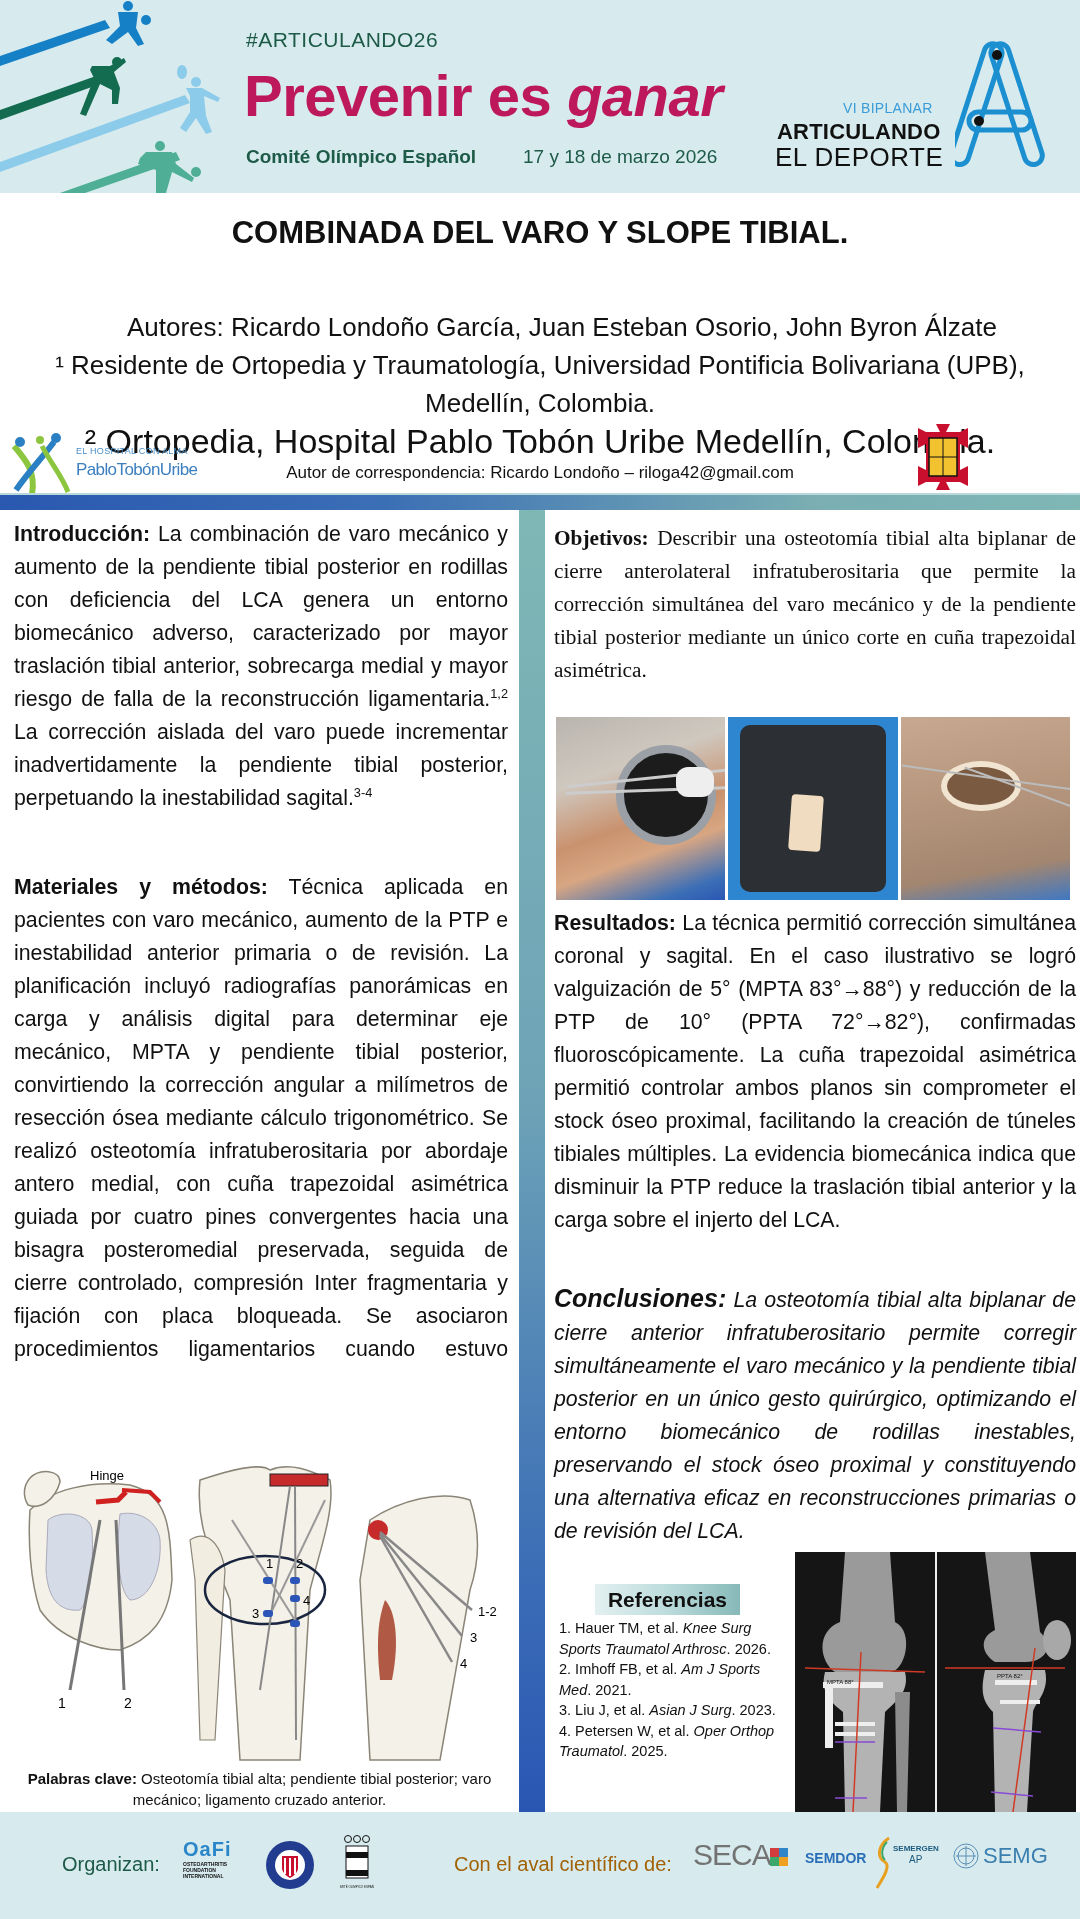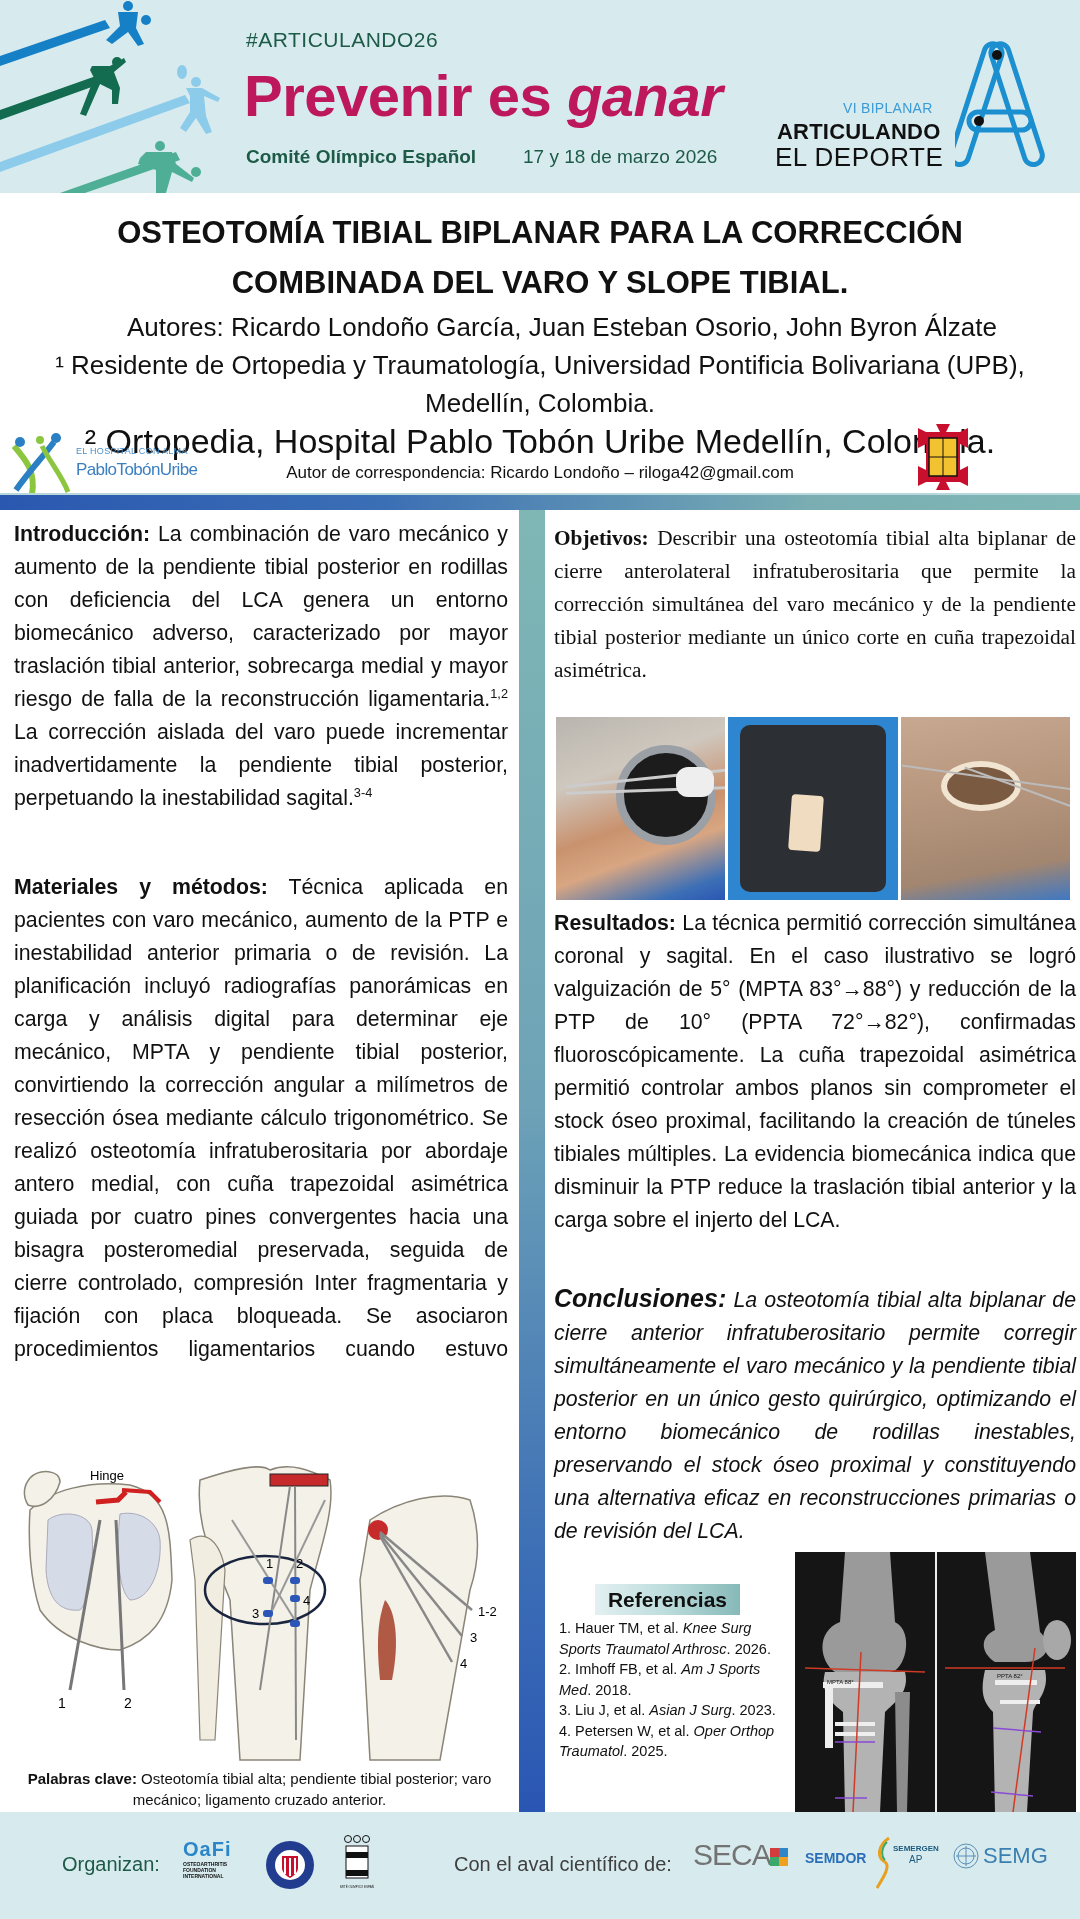--- a/index.html
+++ b/index.html
@@ -66,21 +66,21 @@
 
   .refs-title { position: absolute; left: 595px; top: 1584px; width: 145px; height: 31px; background: linear-gradient(90deg, #e3f0f1 0%, #bcdcdc 50%, #86b9b8 100%); text-align: center; font-weight: bold; font-size: 21px; line-height: 31px; }
   .refs { position: absolute; left: 559px; top: 1618px; width: 230px; font-size: 14.5px; line-height: 20.5px; color: #111; }
   .refs i { font-style: italic; }
 
   .xray { position: absolute; left: 795px; top: 1552px; width: 281px; height: 260px; background: #111; overflow: hidden; }
 
   
   .footer { position: absolute; left: 0; top: 1812px; width: 1080px; height: 107px; background: #d7ebee; }
   .org-label { position: absolute; left: 62px; top: 41px; font-size: 20px; color: #1d5a47; }
-  .aval-label { position: absolute; left: 454px; top: 41px; font-size: 20px; color: #404040; }
+  .aval-label { position: absolute; left: 454px; top: 41px; font-size: 20px; color: #a16207; }
   .flogo { position: absolute; }
 </style>
 </head>
 <body>
 
 <div class="banner">
   <svg class="fig" width="240" height="193" viewBox="0 0 240 193" style="left:0;top:0;">
     <polygon points="0,56 0,66 110,28 105,20" fill="#1580c6"></polygon>
     <polygon points="0,110 0,120 100,84 96,76" fill="#136b50"></polygon>
     <polygon points="0,162 0,172 190,103 185,95" fill="#8ccbea"></polygon>
@@ -122,21 +122,20 @@
   <svg class="a-logo" width="90" height="130" viewBox="0 0 90 130">
     <rect x="-9" y="4" width="18" height="126" rx="9" fill="none" stroke="#1b8fd0" stroke-width="5" transform="translate(39,0) rotate(18 0 10)"></rect>
     <rect x="-9" y="4" width="18" height="126" rx="9" fill="none" stroke="#1b8fd0" stroke-width="5" transform="translate(44,0) rotate(-18 0 10)"></rect>
     <rect x="14" y="72" width="62" height="18" rx="9" fill="none" stroke="#1b8fd0" stroke-width="5"></rect>
     <circle cx="42" cy="15" r="5" fill="#111"></circle>
     <circle cx="24" cy="81" r="5" fill="#111"></circle>
   </svg>
 </div>
 
 <div class="title">
-  <div>OSTEOTOMÍA TIBIAL BIPLANAR PARA LA CORRECCIÓN</div>
   <div>COMBINADA DEL VARO Y SLOPE TIBIAL.</div>
 </div>
 <div class="authors">Autores: Ricardo Londoño García, Juan Esteban Osorio, John Byron Álzate</div>
 <div class="affil1"><span>¹</span><span> Residente de Ortopedia y Traumatología, Universidad Pontificia Bolivariana (UPB), Medellín, Colombia.</span></div>
 <div class="affil2"><span>²</span><span> Ortopedia, Hospital Pablo Tobón Uribe Medellín, Colombia.</span></div>
 <div class="corresp">Autor de correspondencia: Ricardo Londoño – riloga42@gmail.com</div>
 
 <div class="hptu-logo">
   <svg width="68" height="66" viewBox="0 0 68 66" style="position:absolute;left:0;top:0;">
     <path d="M8,14 C20,28 30,40 26,62" stroke="#8cc63f" stroke-width="6" fill="none"></path>
@@ -253,21 +252,21 @@
   <div class="ph" style="background: linear-gradient(170deg, #c7a890 0%, #b7977e 40%, #a38670 80%, #3f78c2 100%);">
     <div style="position:absolute;left:40px;top:44px;width:80px;height:50px;border-radius:50%;background:#7a5a40;border:6px solid #f1e4d0;"></div>
     <div style="position:absolute;left:0;top:60px;width:180px;height:2px;background:#bbb;transform:rotate(8deg);"></div>
     <div style="position:absolute;left:60px;top:70px;width:120px;height:2px;background:#bbb;transform:rotate(20deg);"></div>
   </div>
 </div>
 
 <div class="refs-title">Referencias</div>
 <div class="refs">
   <div><span>1. Hauer TM, et al. </span><i>Knee Surg Sports Traumatol Arthrosc</i><span>. 2026.</span></div>
-  <div><span>2. Imhoff FB, et al. </span><i>Am J Sports Med</i><span>. 2018.</span></div>
+  <div><span>2. Imhoff FB, et al. </span><i>Am J Sports Med</i><span>. 2021.</span></div>
   <div><span>3. Liu J, et al. </span><i>Asian J Surg</i><span>. 2023.</span></div>
   <div><span>4. Petersen W, et al. </span><i>Oper Orthop Traumatol</i><span>. 2025.</span></div>
 </div>
 
 <div class="xray">
   <svg width="281" height="260" viewBox="0 0 281 260">
     <rect width="281" height="260" fill="#151515"></rect>
     <rect x="140" y="0" width="2" height="260" fill="#eee"></rect>
 
     <path d="M50,0 L95,0 L100,70 C120,80 110,120 95,120 L40,120 C25,110 20,80 45,70 Z" fill="#9a9a9a"></path>

